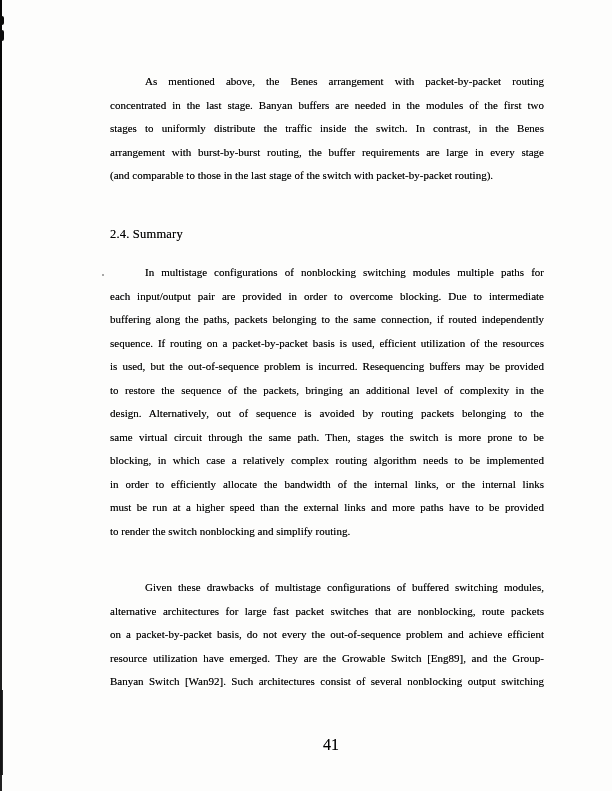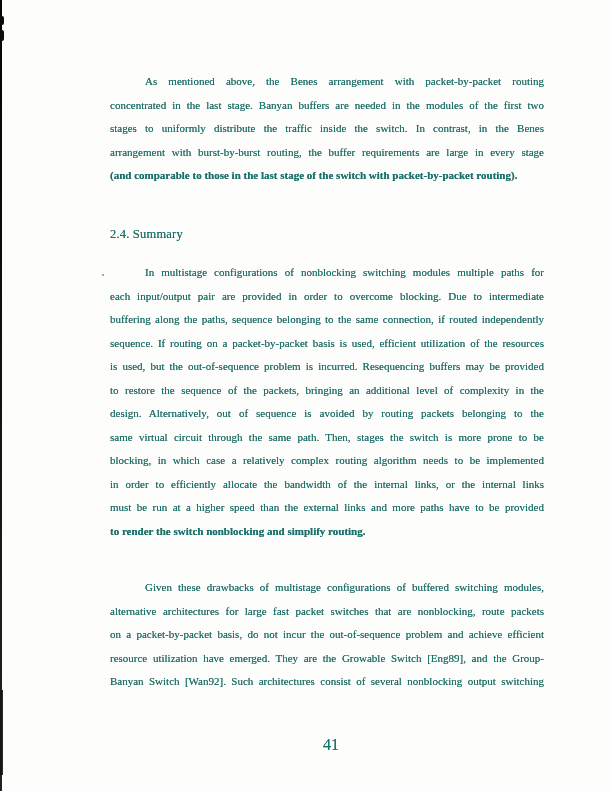--- a/index.html
+++ b/index.html
@@ -7,21 +7,21 @@
     padding: 0;
     background: #ffffff;
   }
   .page {
     position: relative;
     width: 612px;
     height: 791px;
     background: #fdfdfc;
     overflow: hidden;
     font-family: "Liberation Serif", "DejaVu Serif", serif;
-    color: #0f766e;
+    color: #000000;
   }
   
   .scan-edge {
     position: absolute;
     left: 0; top: 0;
     width: 2px; height: 791px;
     background: linear-gradient(180deg, #050505 0%, #111 45%, #1c1c1c 75%, #222 100%);
   }
   .scan-blob-1 {
     position: absolute;
@@ -66,21 +66,20 @@
     height: 23.5px;
     line-height: 23.5px;
     text-align: justify;
     text-align-last: justify;
     -moz-text-align-last: justify;
     white-space: normal;
     overflow: hidden;
   }
   .line.last {
     text-align-last: left;
-    font-weight: bold;
     -moz-text-align-last: left;
   }
   .line.indent {
     padding-left: 35px;
   }
   .heading {
     position: absolute;
     left: 110px;
     top: 226px;
     margin: 0;
@@ -118,35 +117,35 @@
       <div class="line">stages to uniformly distribute the traffic inside the switch. In contrast, in the Benes</div>
       <div class="line">arrangement with burst-by-burst routing, the buffer requirements are large in every stage</div>
       <div class="line last">(and comparable to those in the last stage of the switch with packet-by-packet routing).</div>
     </div>
 
   <h2 class="heading">2.4. Summary</h2>
 
   <div class="para para-2">
       <div class="line indent">In multistage configurations of nonblocking switching modules multiple paths for</div>
       <div class="line">each input/output pair are provided in order to overcome blocking. Due to intermediate</div>
-      <div class="line">buffering along the paths, sequence belonging to the same connection, if routed independently</div>
+      <div class="line">buffering along the paths, packets belonging to the same connection, if routed independently</div>
       <div class="line">sequence. If routing on a packet-by-packet basis is used, efficient utilization of the resources</div>
       <div class="line">is used, but the out-of-sequence problem is incurred. Resequencing buffers may be provided</div>
       <div class="line">to restore the sequence of the packets, bringing an additional level of complexity in the</div>
       <div class="line">design. Alternatively, out of sequence is avoided by routing packets belonging to the</div>
       <div class="line">same virtual circuit through the same path. Then, stages the switch is more prone to be</div>
       <div class="line">blocking, in which case a relatively complex routing algorithm needs to be implemented</div>
       <div class="line">in order to efficiently allocate the bandwidth of the internal links, or the internal links</div>
       <div class="line">must be run at a higher speed than the external links and more paths have to be provided</div>
       <div class="line last">to render the switch nonblocking and simplify routing.</div>
     </div>
 
   <div class="para para-3">
       <div class="line indent">Given these drawbacks of multistage configurations of buffered switching modules,</div>
       <div class="line">alternative architectures for large fast packet switches that are nonblocking, route packets</div>
-      <div class="line">on a packet-by-packet basis, do not incur the out-of-sequence problem and achieve efficient</div>
+      <div class="line">on a packet-by-packet basis, do not every the out-of-sequence problem and achieve efficient</div>
       <div class="line">resource utilization have emerged. They are the Growable Switch [Eng89], and the Group-</div>
       <div class="line">Banyan Switch [Wan92]. Such architectures consist of several nonblocking output switching</div>
     </div>
 
   <div class="page-number">41</div>
 
 </div>
 
 </body></html>

